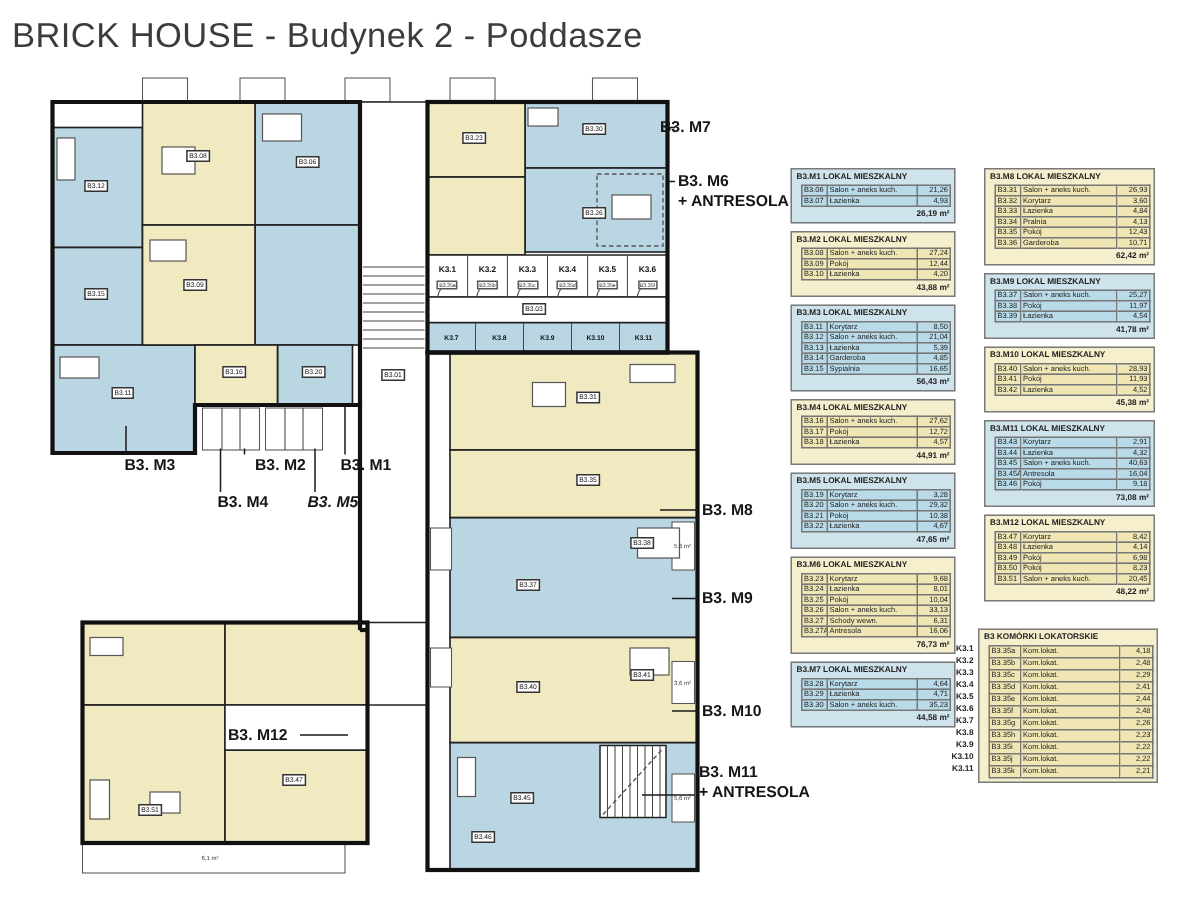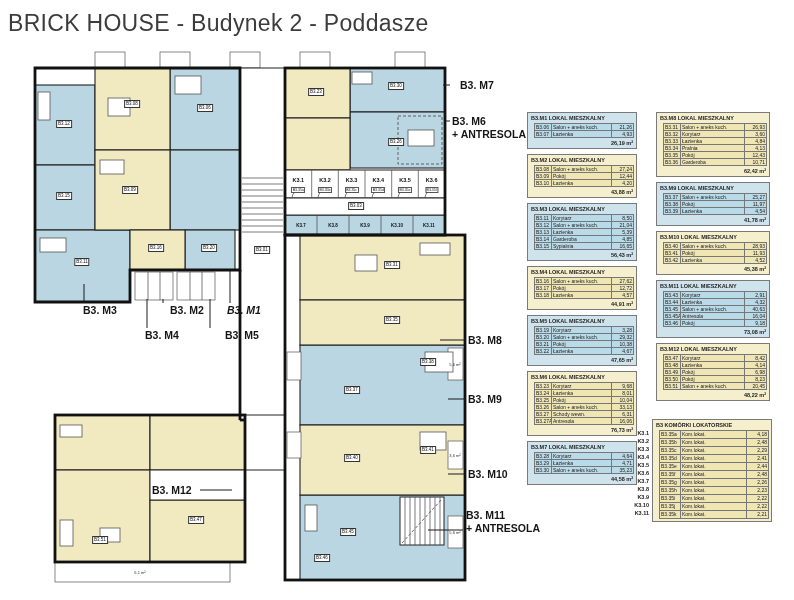--- a/index.html
+++ b/index.html
@@ -206,40 +206,40 @@
         <line class="leader" x1="210" y1="299" x2="210" y2="328"></line>
         <line class="leader" x1="440" y1="340" x2="466" y2="340"></line>
         <line class="leader" x1="448" y1="399" x2="466" y2="399"></line>
         <line class="leader" x1="448" y1="474" x2="466" y2="474"></line>
         <line class="leader" x1="428" y1="530" x2="463" y2="530"></line>
         <line class="leader" x1="200" y1="490" x2="232" y2="490"></line>
       </g>
   </svg>
 
   <div id="annos">
-      <div class="ulabel" style="left: 460px; top: 79px;">
+      <div class="ulabel" style="left: 440px; top: 79px;">
         <div>B3. M7</div>
       </div>
       <div class="ulabel" style="left: 452px; top: 115px;">
         <div>B3. M6</div>
         <div>+ ANTRESOLA</div>
       </div>
       <div class="ulabel" style="left: 83px; top: 304px; text-align: right;">
         <div>B3. M3</div>
       </div>
       <div class="ulabel" style="left: 160px; top: 304px; margin-left: 10px;">
         <div>B3. M2</div>
       </div>
-      <div class="ulabel" style="left: 227px; top: 304px; font-style: italic;">
+      <div class="ulabel" style="left: 227px; top: 304px;">
         <div>B3. M1</div>
       </div>
       <div class="ulabel" style="left: 145px; top: 329px;">
         <div>B3. M4</div>
       </div>
-      <div class="ulabel" style="left: 225px; top: 329px;">
+      <div class="ulabel" style="left: 205px; top: 329px; font-style: italic;">
         <div>B3. M5</div>
       </div>
       <div class="ulabel" style="left: 468px; top: 334px;">
         <div>B3. M8</div>
       </div>
       <div class="ulabel" style="left: 468px; top: 393px;">
         <div>B3. M9</div>
       </div>
       <div class="ulabel" style="left: 468px; top: 468px; text-align: center;">
         <div>B3. M10</div>

